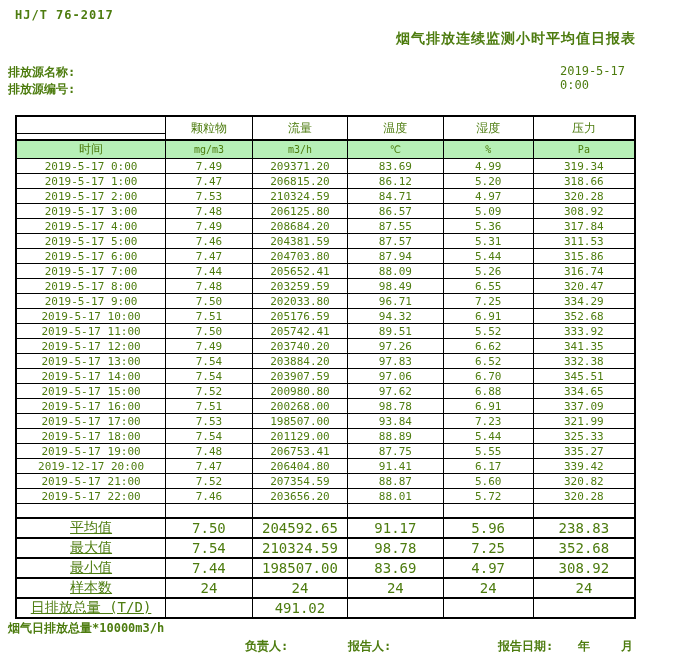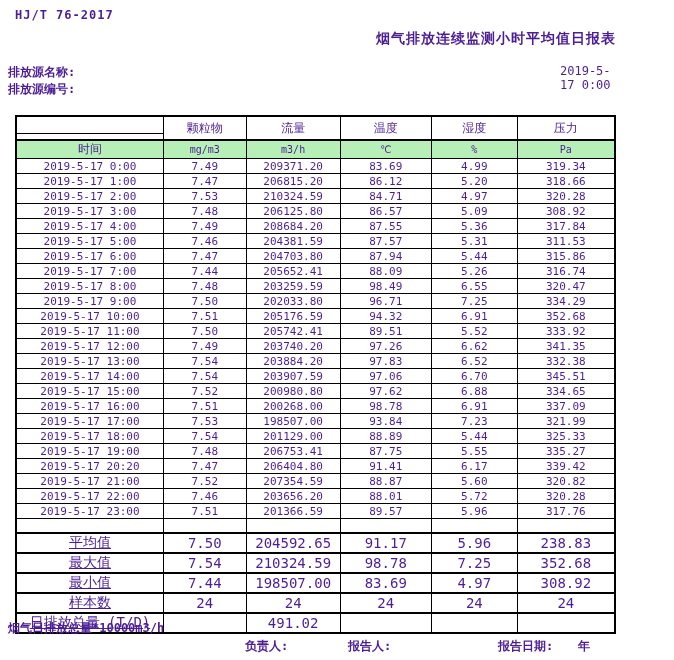--- a/index.html
+++ b/index.html
@@ -1,18 +1,18 @@
 <!DOCTYPE html>
 <html style="--green: #b7f0b7;"><head>
 <meta charset="utf-8">
 <style>
   html,body{margin:0;padding:0;background:#fff;}
   .page{
-    position:relative;width:616px;height:660px;background:#ffffff;color:#4c1d95;
-    font-family:"DejaVu Sans Mono","DejaVu Sans",monospace;overflow:hidden;
+    position:relative;width:616px;height:660px;background:#ffffff;color:#4d7c0f;
+    font-family:"DejaVu Sans Mono","DejaVu Sans",monospace;overflow:hidden;padding-left:20px;
   }
   .doc-code{position:absolute;left:15px;top:8px;font-size:12px;font-weight:bold;letter-spacing:1px;}
   .title{position:absolute;left:0;top:30px;width:100%;text-align:right;font-size:14px;font-weight:bold;letter-spacing:1px;}
   .src-name{position:absolute;left:8px;top:64px;font-size:12px;font-weight:bold;}
   .src-id{position:absolute;left:8px;top:81px;font-size:12px;font-weight:bold;}
   .datetime{position:absolute;left:560px;top:64px;font-size:12px;}
   table.report{
     position:absolute;left:15px;top:115px;border-collapse:collapse;table-layout:fixed;
     border:2px solid #000;
   }
@@ -236,21 +236,21 @@
         </tr>
         <tr class="data-row">
           <td class="time-cell">2019-5-17 19:00</td>
           <td>7.48</td>
           <td>206753.41</td>
           <td>87.75</td>
           <td>5.55</td>
           <td>335.27</td>
         </tr>
         <tr class="data-row">
-          <td class="time-cell">2019-5-17 20:20</td>
+          <td class="time-cell">2019-12-17 20:00</td>
           <td>7.47</td>
           <td>206404.80</td>
           <td>91.41</td>
           <td>6.17</td>
           <td>339.42</td>
         </tr>
         <tr class="data-row">
           <td class="time-cell">2019-5-17 21:00</td>
           <td>7.52</td>
           <td>207354.59</td>
@@ -258,28 +258,20 @@
           <td>5.60</td>
           <td>320.82</td>
         </tr>
         <tr class="data-row">
           <td class="time-cell">2019-5-17 22:00</td>
           <td>7.46</td>
           <td>203656.20</td>
           <td>88.01</td>
           <td>5.72</td>
           <td>320.28</td>
-        </tr>
-        <tr class="data-row">
-          <td class="time-cell">2019-5-17 23:00</td>
-          <td>7.51</td>
-          <td>201366.59</td>
-          <td>89.57</td>
-          <td>5.96</td>
-          <td>317.76</td>
         </tr>
       </tbody>
     <tbody>
       <tr class="spacer-row">
         <td></td>
           <td></td>
         <td></td>
           <td></td>
         <td></td>
           <td></td>

